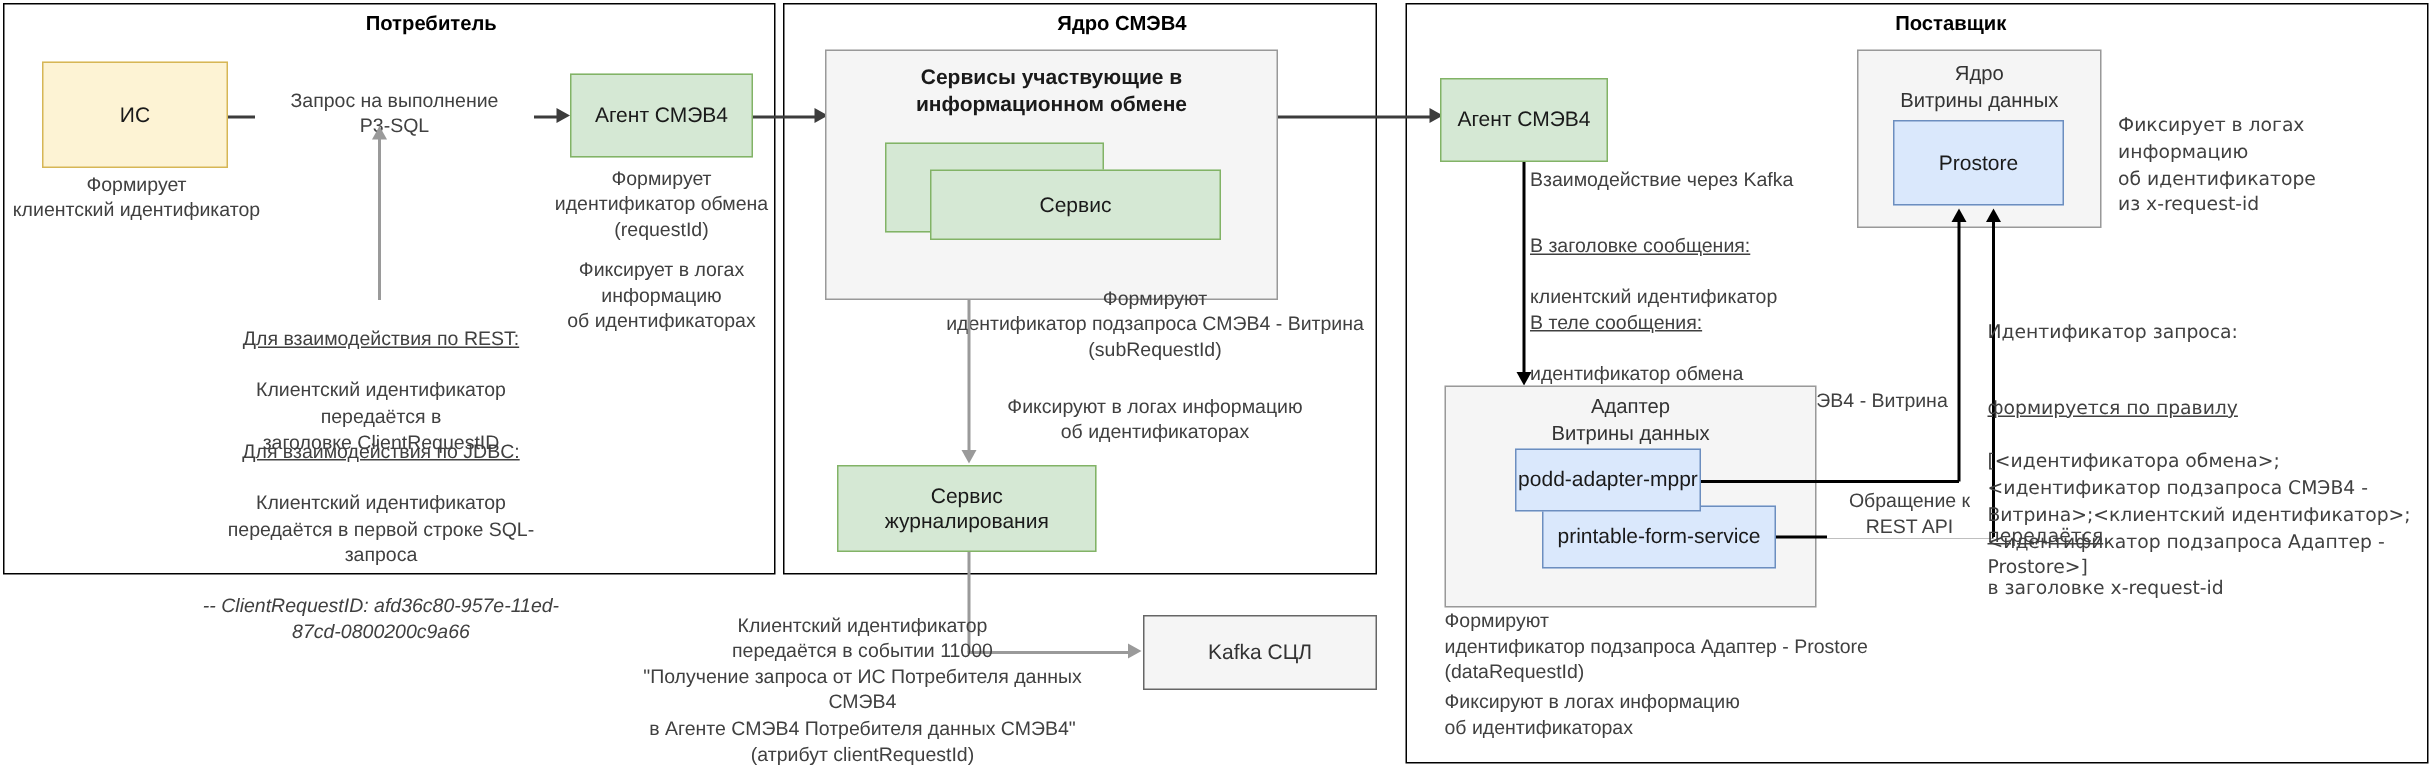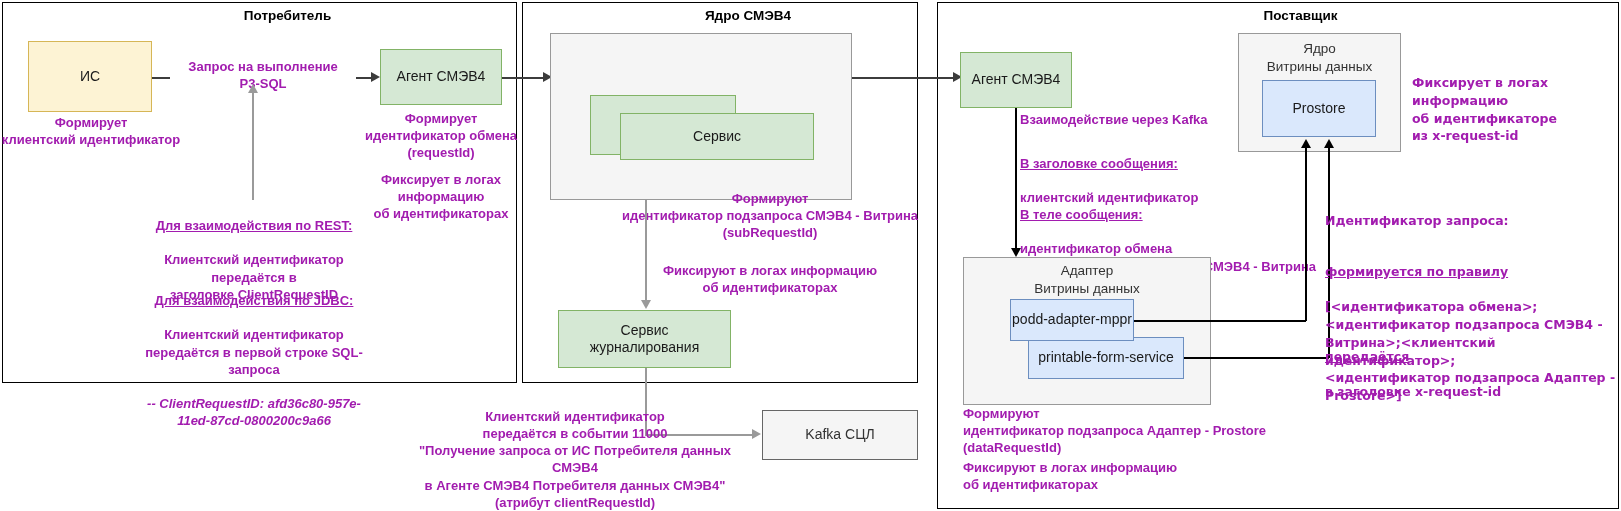--- a/index.html
+++ b/index.html
@@ -8,21 +8,21 @@
   .panel{position:absolute;border:1.6px solid #000;box-sizing:border-box;background:transparent;}
   .panel-title{position:absolute;font-weight:bold;font-size:13.5px;text-align:center;color:#000;margin-left:28px;}
   .box{position:absolute;box-sizing:border-box;display:flex;align-items:center;justify-content:center;text-align:center;font-size:14px;line-height:1.25;}
   .box-yellow{background:#fdf3d4;border:1.4px solid #d6b656;color:#1a1a1a;}
   .box-green{background:#d5e8d4;border:1.4px solid #82b366;color:#1a1a1a;}
   .box-blue{background:#dae8fc;border:1.4px solid #6c8ebf;color:#1a1a1a;}
   .box-grey{background:#f5f5f5;border:1.3px solid #666666;color:#333333;}
   .box-greylite{background:#f5f5f5;border:1.3px solid #999999;color:#333333;}
   .grp-title{position:absolute;text-align:center;font-size:13.5px;line-height:1.3;color:#333;}
   .grp-title.bold{font-weight:bold;color:#1a1a1a;font-size:14px;}
-  .note{position:absolute;font-size:13px;line-height:1.32;color:#a21caf;text-align:center;white-space:pre-line;font-weight:bold;}
+  .note{position:absolute;font-size:13px;line-height:1.32;color:#404040;text-align:center;white-space:pre-line;}
   .note.left{text-align:left;}
   .note .u{text-decoration:underline;}
   .note .it{font-style:italic;}
   .note-alt{font-family:"DejaVu Sans",sans-serif;font-size:12.5px;line-height:1.42;}
   .ln{position:absolute;background:#3c3c3c;}
   .ln.h{height:1.6px;}
   .ln.v{width:1.6px;}
   .ln.grey{background:#9a9a9a;}
   .ln.blk{background:#000;}
   .arw{position:absolute;width:0;height:0;}
@@ -77,20 +77,22 @@
     <span class="u">Для взаимодействия по JDBC:</span><br>
     <span style="white-space:pre-line;">Клиентский идентификатор
 передаётся в первой строке SQL-запроса</span><br>
     <span class="it">-- ClientRequestID: afd36c80-957e-11ed-87cd-0800200c9a66</span>
   </div>
 
   <div class="ln h" style="left:502px;top:77px;width:44px;"></div>
   <div class="arw r" style="left:543px;top:72px;"></div>
 
   <div class="box box-greylite" style="left:550px;top:33px;width:302px;height:167px;"></div>
+  <div class="grp-title bold" style="left:556px;top:42px;width:290px;white-space:pre-line;">Сервисы участвующие в
+информационном обмене</div>
 
   <div class="box box-green" style="left:590px;top:95px;width:146px;height:60px;"></div>
   <div class="box box-green" style="left:620px;top:113px;width:194px;height:47px;">Сервис</div>
 
   <div class="note" style="left:620px;top:190px;width:300px;">Формируют
 идентификатор подзапроса СМЭВ4 - Витрина
 (subRequestId)</div>
   <div class="note" style="left:628px;top:262px;width:284px;">Фиксируют в логах информацию
 об идентификаторах</div>
 
@@ -154,20 +156,22 @@
 из x-request-id</div>
 
   <div class="ln h blk" style="left:1134px;top:320px;width:172px;"></div>
   <div class="ln v blk" style="left:1305px;top:146px;height:175px;"></div>
   <div class="arw u" style="left:1301px;top:139px;"></div>
 
   <div class="ln h blk" style="left:1184px;top:357px;width:145px;"></div>
   <div class="ln v blk" style="left:1328px;top:146px;height:212px;"></div>
   <div class="arw u" style="left:1324px;top:139px;"></div>
 
+  <div class="note" style="left:1218px;top:325px;width:110px;background:#fff;">Обращение к
+REST API</div>
 
   <div class="note left note-alt" style="left:1325px;top:212px;width:290px;">Идентификатор запроса:</div>
   <div class="note left note-alt" style="left:1325px;top:245px;width:296px;">
     <span class="u">формируется по правилу</span><br>
     <span style="white-space:pre-line;">[&lt;идентификатора обмена&gt;;
 &lt;идентификатор подзапроса СМЭВ4 - Витрина&gt;;&lt;клиентский идентификатор&gt;;
 &lt;идентификатор подзапроса Адаптер - Prostore&gt;]</span>
   </div>
   <div class="note left note-alt" style="left:1325px;top:330px;width:296px;">
     <span class="u">передаётся</span><br>

